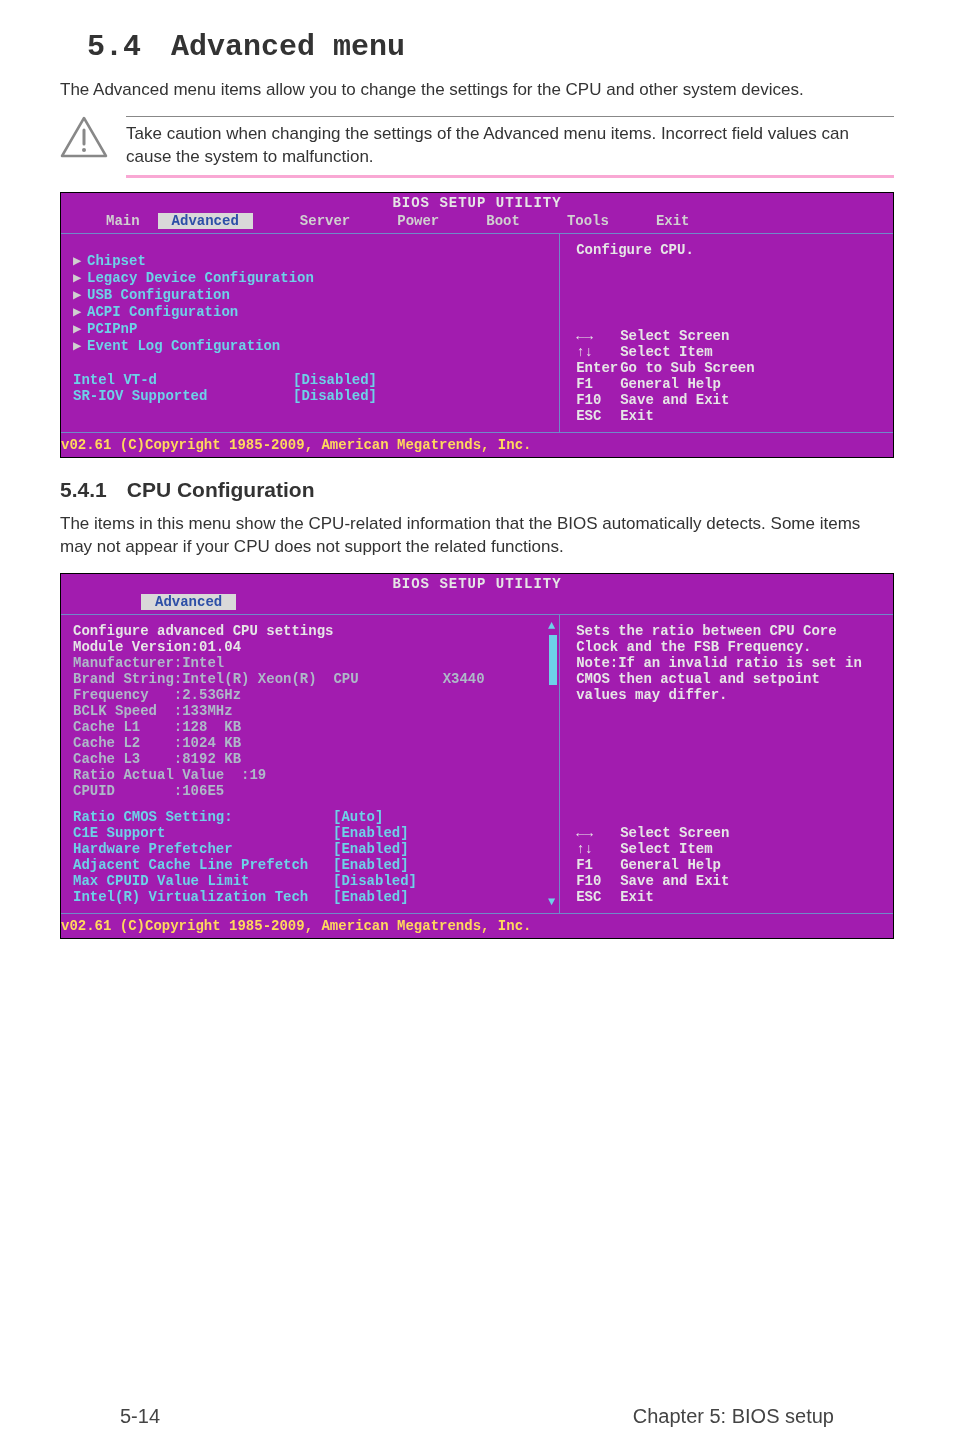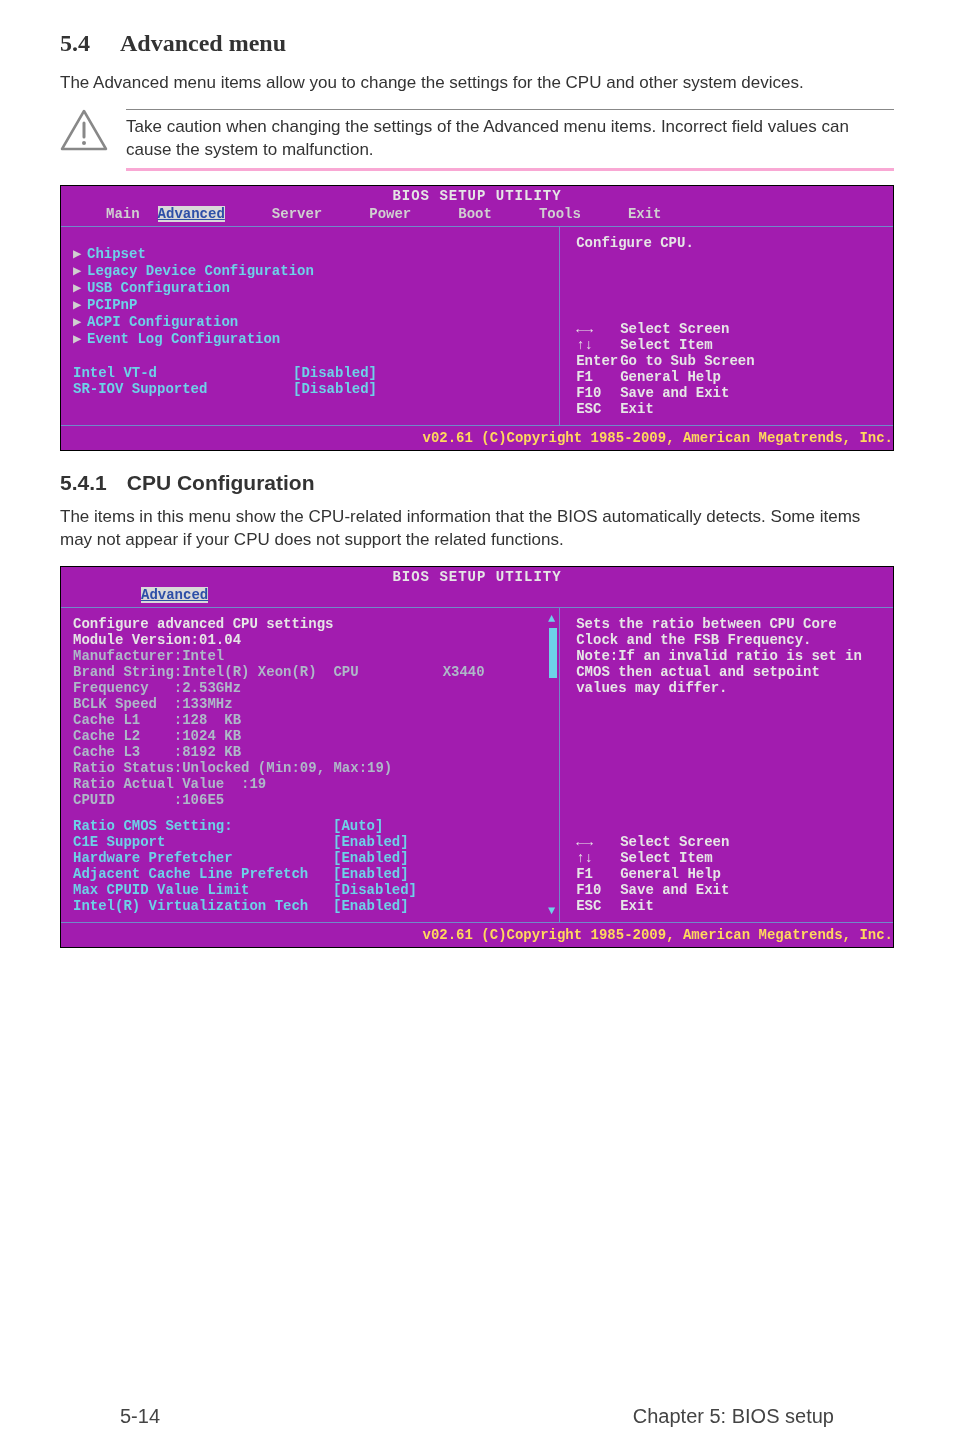--- a/index.html
+++ b/index.html
@@ -10,24 +10,25 @@
   body {
     font-family: Arial, Helvetica, sans-serif;
     color: #333;
     background: #fff;
     width: 954px;
     margin: 0 auto;
     padding: 30px 60px 40px 60px;
     font-size: 14px;
   }
   h1.section-title {
-    font-family: Liberation Serif, serif;
-    font-size: 24px;
+    font-family: Liberation Mono, monospace;
+    font-size: 30px;
     font-weight: bold;
     margin-bottom: 14px;
+    margin-left: 27px;
   }
   h1.section-title .num {
     margin-right: 30px;
   }
   p.intro {
     font-size: 17px;
     line-height: 1.4;
     margin-bottom: 14px;
   }
   .warn-row {
@@ -65,22 +66,21 @@
   .bios-tabs {
     display: flex;
     gap: 18px;
     padding: 0 16px 4px 16px;
     color: #d0d0d0;
   }
   .bios-tabs span { white-space: nowrap; padding-left: 29px; }
   .bios-tabs .active {
     background: #d9d9d9;
     color: #2d4fa7;
-    padding: 0 0;
-    text-decoration: underline;
+    padding: 0 14px;
   }
   .bios-body {
     display: flex;
     border-top: 1px solid #708ac8;
     border-bottom: 1px solid #708ac8;
     min-height: 200px;
   }
   .bios-left {
     flex: 1 1 60%;
     border-right: 1px solid #708ac8;
@@ -90,21 +90,21 @@
   }
   .bios-right {
     flex: 0 0 40%;
     padding: 8px 16px;
     color: #e6e6e6;
     display: flex;
     flex-direction: column;
     justify-content: space-between;
   }
   .bios-footer {
-    text-align: right;
+    text-align: left;
     padding: 4px 0;
     color: #ffd95c;
   }
   .menu-arrow {
     color: #d0d0d0;
     display: inline-block;
     width: 14px;
   }
   .setting-row {
     display: flex;
@@ -197,22 +197,22 @@
     <span>Boot</span>
     <span>Tools</span>
     <span>Exit</span>
   </div>
   <div class="bios-body">
     <div class="bios-left">
       <div style="height:10px"></div>
       <div><span class="menu-arrow">▶</span><span>Chipset</span></div>
       <div><span class="menu-arrow">▶</span><span>Legacy Device Configuration</span></div>
       <div><span class="menu-arrow">▶</span><span>USB Configuration</span></div>
+      <div><span class="menu-arrow">▶</span><span>ACPI Configuration</span></div>
       <div><span class="menu-arrow">▶</span><span>PCIPnP</span></div>
-      <div><span class="menu-arrow">▶</span><span>ACPI Configuration</span></div>
       <div><span class="menu-arrow">▶</span><span>Event Log Configuration</span></div>
       <div style="height:18px"></div>
       <div class="setting-row">
         <span class="setting-label">Intel VT-d</span>
         <span class="setting-val">[Disabled]</span>
       </div>
       <div class="setting-row">
         <span class="setting-label">SR-IOV Supported</span>
         <span class="setting-val">[Disabled]</span>
       </div>
@@ -251,21 +251,20 @@
       <span class="scroll-tri-down">▼</span>
       <div class="heading-white">Configure advanced CPU settings</div>
       <div class="heading-white">Module Version:01.04</div>
       <div class="grey">Manufacturer:Intel</div>
       <div class="grey" style="white-space:pre">Brand String:Intel(R) Xeon(R)  CPU          X3440</div>
       <div class="grey" style="white-space:pre">Frequency   :2.53GHz</div>
       <div class="grey" style="white-space:pre">BCLK Speed  :133MHz</div>
       <div class="grey" style="white-space:pre">Cache L1    :128  KB</div>
       <div class="grey" style="white-space:pre">Cache L2    :1024 KB</div>
       <div class="grey" style="white-space:pre">Cache L3    :8192 KB</div>
-      <div class="grey">Ratio Status:Unlocked (Min:09, Max:19)</div>
       <div class="grey" style="white-space:pre">Ratio Actual Value  :19</div>
       <div class="grey" style="white-space:pre">CPUID       :106E5</div>
       <div style="height:10px"></div>
       <div class="setting-row">
             <span class="setting-label" style="width:260px">Ratio CMOS Setting:</span>
             <span class="setting-val">[Auto]</span>
           </div>
       <div class="setting-row">
             <span class="setting-label" style="width:260px">C1E Support</span>
             <span class="setting-val">[Enabled]</span>

